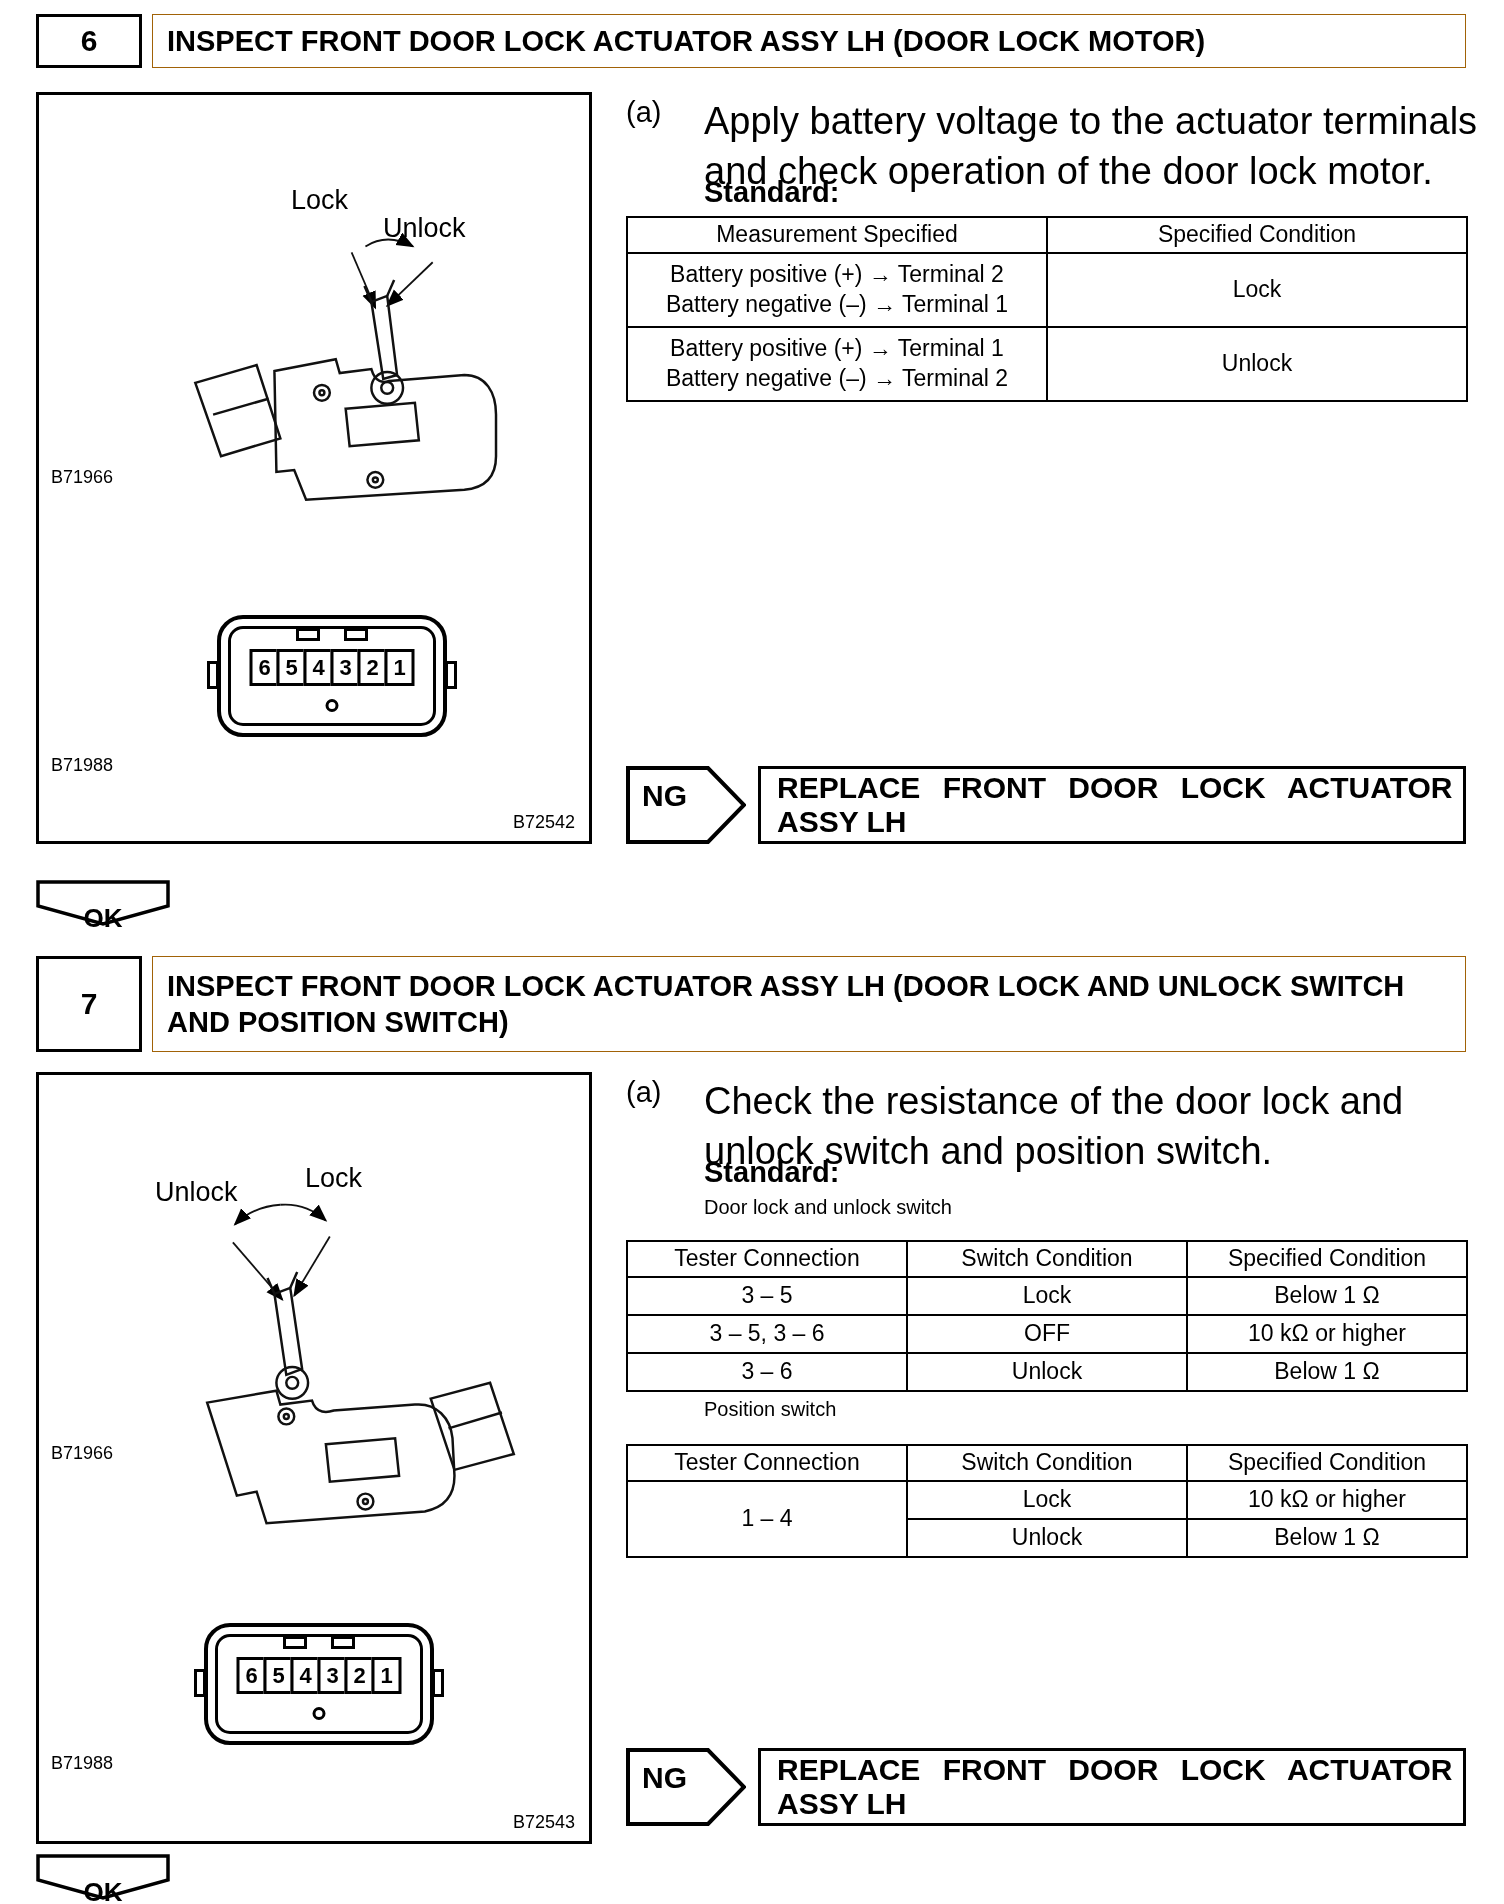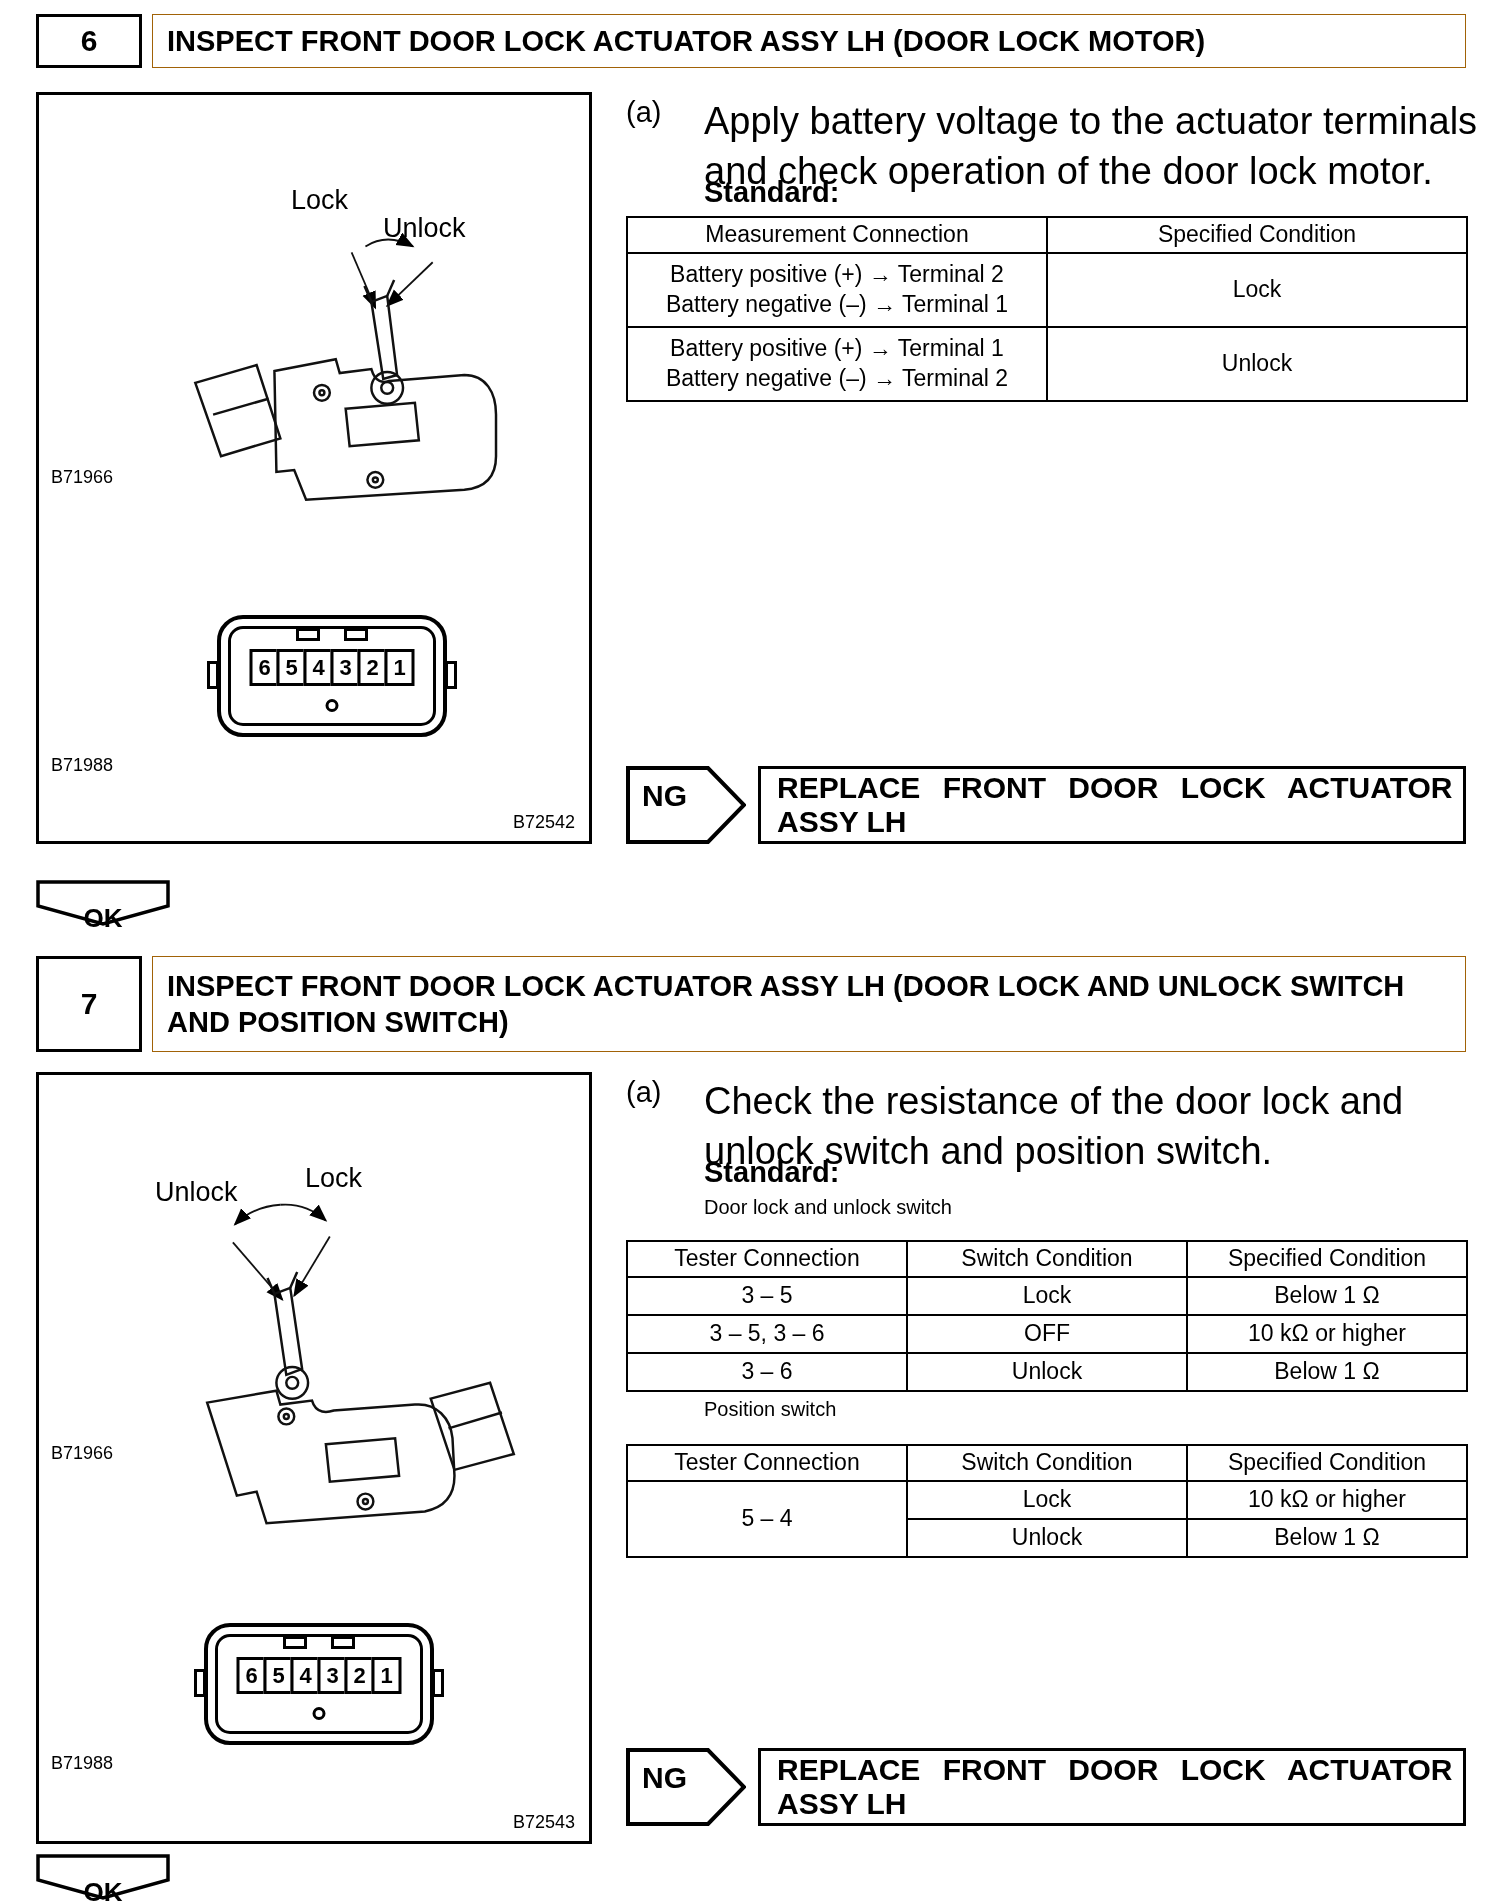--- a/index.html
+++ b/index.html
@@ -147,21 +147,21 @@
   <div class="abs body-text" style="left:704px; top:96px; width:776px;">Apply battery voltage to the actuator terminals and check operation of the door lock motor.</div>
   <div class="abs bold-label" style="left:704px; top:176px;">Standard:</div>
 
   <table class="abs spec-table" style="left:626px; top:216px; width:840px;">
     <colgroup>
         <col style="width:420px">
         <col style="width:420px">
       </colgroup>
     <tbody>
       <tr style="height:36px;">
-        <td>Measurement Connection</td>
+        <td>Measurement Specified</td>
         <td>Specified Condition</td>
       </tr>
       <tr style="height:74px;">
         <td>
           <div>Battery positive (+) → Terminal 2</div>
           <div>Battery negative (–) → Terminal 1</div>
         </td>
         <td>Lock</td>
       </tr>
       <tr style="height:74px;">
@@ -297,21 +297,21 @@
         <col style="width:280px">
         <col style="width:280px">
       </colgroup>
     <tbody>
       <tr style="height:36px;">
         <td>Tester Connection</td>
         <td>Switch Condition</td>
         <td>Specified Condition</td>
       </tr>
       <tr style="height:38px;">
-        <td rowspan="2">5 – 4</td>
+        <td rowspan="2">1 – 4</td>
         <td>Lock</td>
         <td>10 kΩ or higher</td>
       </tr>
       <tr style="height:38px;">
         <td>Unlock</td>
         <td>Below 1 Ω</td>
       </tr>
     </tbody>
   </table>
 

